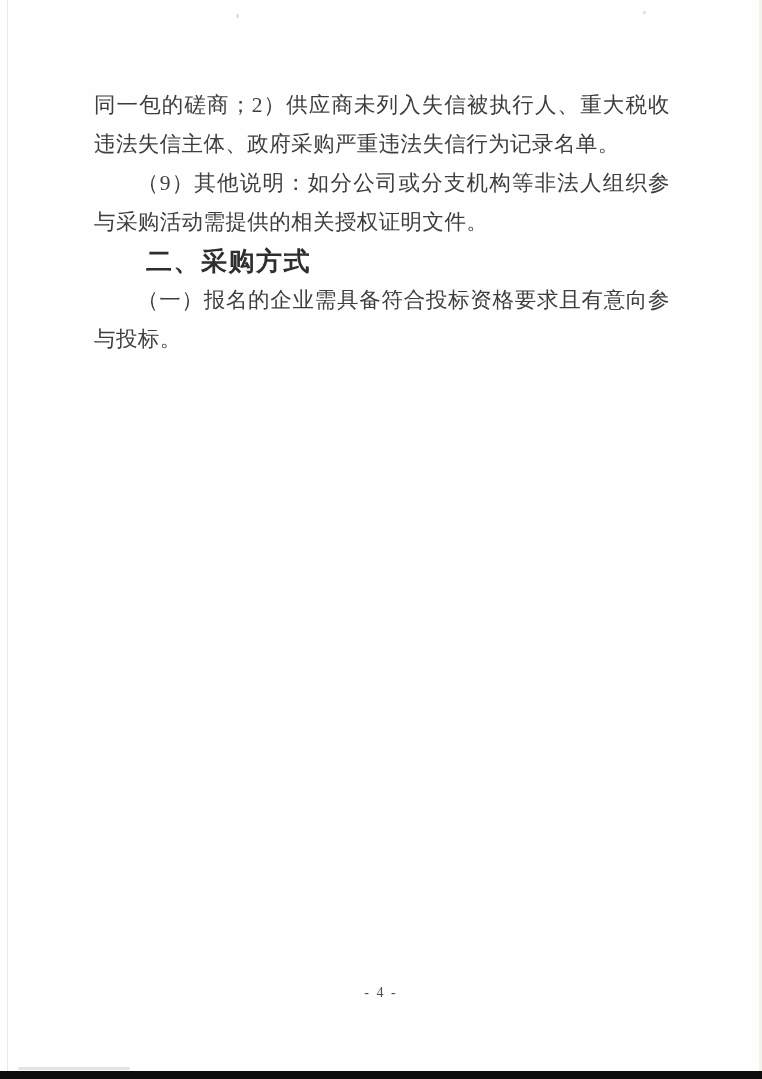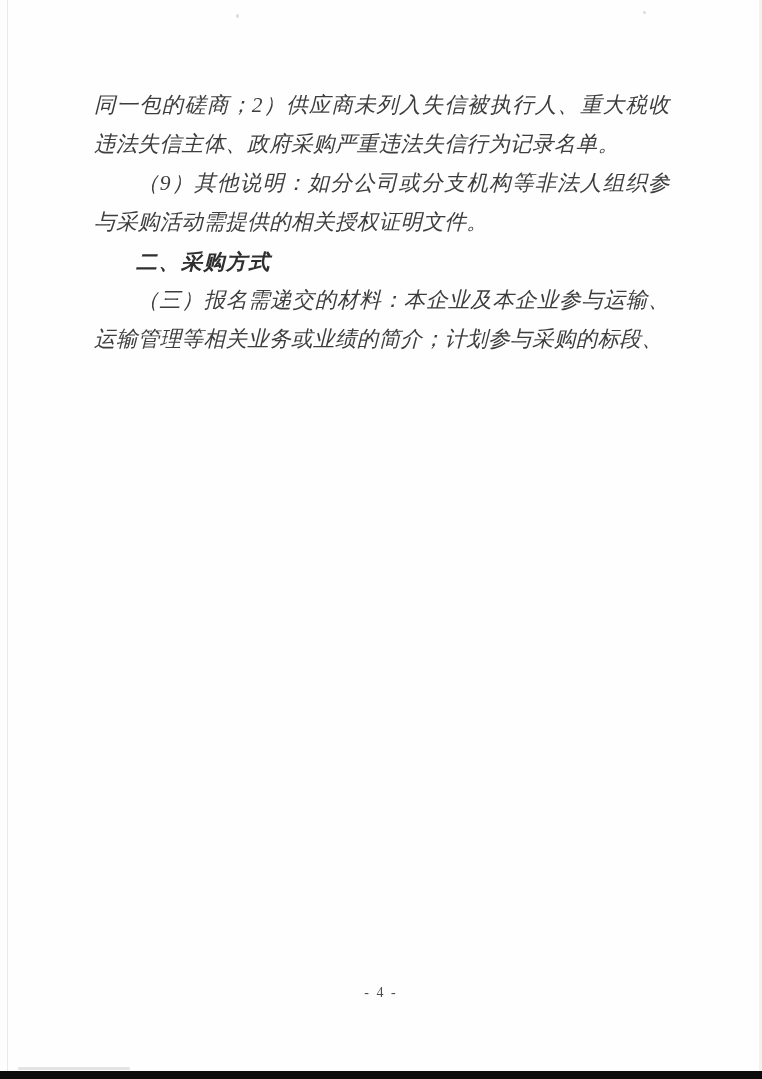--- a/index.html
+++ b/index.html
@@ -48,32 +48,31 @@
   .content {
     position: absolute;
     left: 94px;
     top: 86px;
     width: 576px;
     font-size: 21.5px;
     line-height: 39px;
     color: #3d3d3d;
     text-align: justify;
     letter-spacing: 0.4px;
-    font-style: italic;
   }
   .content p {
     margin: 0;
     text-indent: 2em;
   }
   .content p.no-indent {
     text-indent: 0;
   }
   .content h2 {
     margin: 0;
-    font-size: 21px;
+    font-size: 26px;
     line-height: 39px;
     text-indent: 2em;
     font-weight: 700;
     color: #2e2e2e;
     font-family: "Liberation Sans", "DejaVu Sans", sans-serif;
     letter-spacing: 1.5px;
     text-align: left;
   }
   .footer {
     position: absolute;
@@ -92,21 +91,21 @@
 
   <div class="edge-left"></div>
   <div class="edge-right"></div>
   <span class="speck s1"></span>
   <span class="speck s2"></span>
 
   <div class="content">
     <p class="no-indent">同一包的磋商；2）供应商未列入失信被执行人、重大税收违法失信主体、政府采购严重违法失信行为记录名单。</p>
     <p>（9）其他说明：如分公司或分支机构等非法人组织参与采购活动需提供的相关授权证明文件。</p>
     <h2>二、采购方式</h2>
-    <p>（三）报名需递交的材料：本企业及本企业参与运输、运输管理等相关业务或业绩的简介；计划参与采购的标段、</p>
+    <p>（一）报名的企业需具备符合投标资格要求且有意向参与投标。</p>
   </div>
 
   <div class="footer">- 4 -</div>
 
   <div class="smudge-bottom-left"></div>
   <div class="scan-bar-bottom"></div>
 
 </div>
 
 </body></html>

